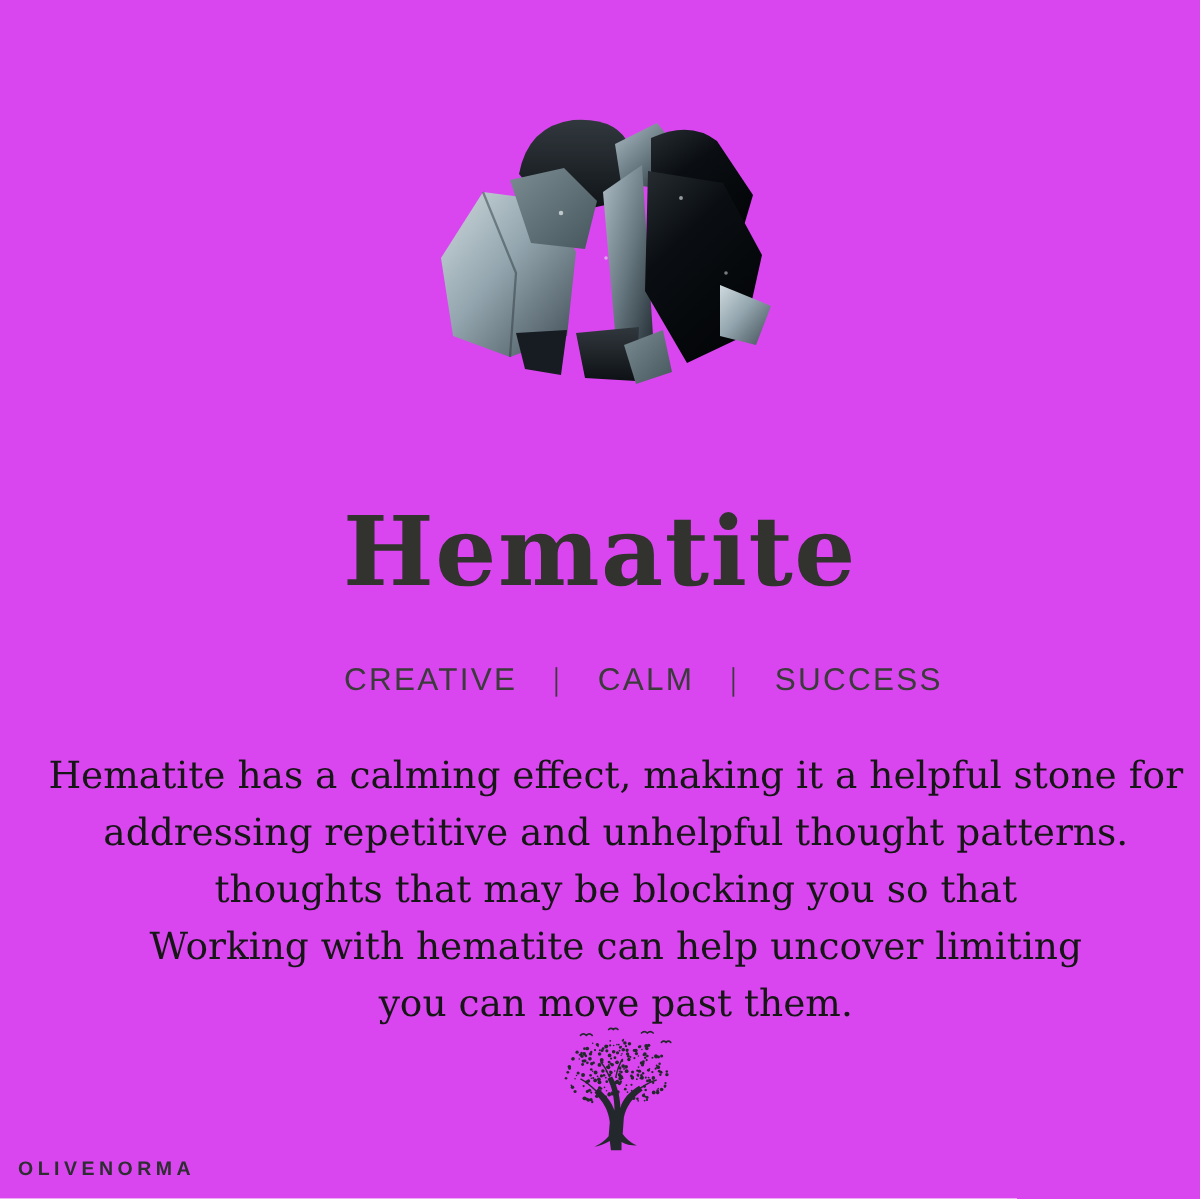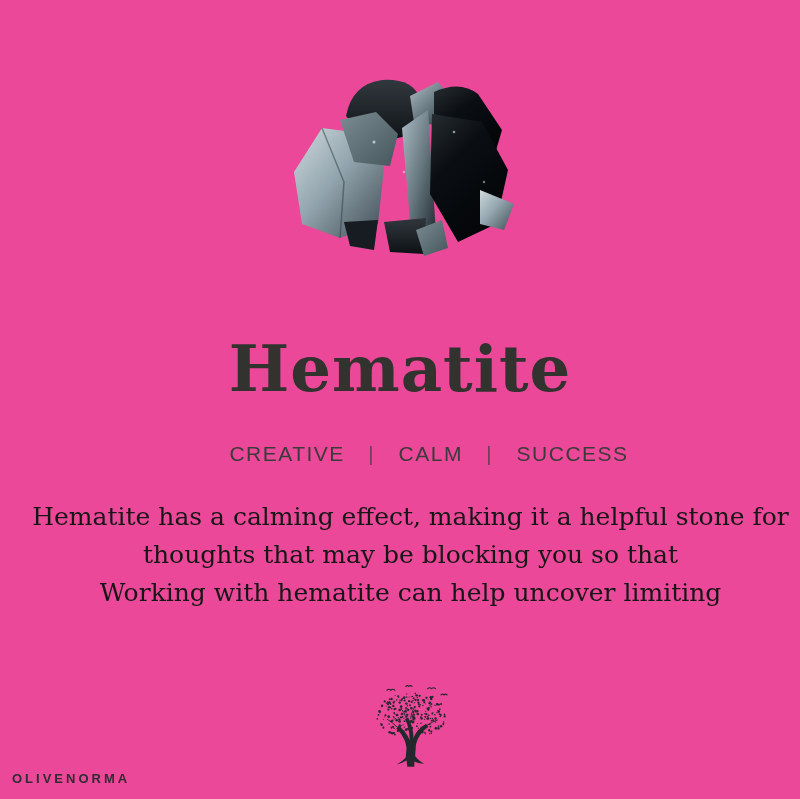--- a/index.html
+++ b/index.html
@@ -1,19 +1,19 @@
 <!DOCTYPE html>
 <html><head>
 <meta charset="utf-8">
 <style>
   html,body{margin:0;padding:0;background:#ffffff;}
   .card{
     position:relative;
     width:800px;height:799px;
-    background:#ec4899;
+    background:#d946ef;
     overflow:hidden;
     font-family:"Liberation Sans",sans-serif;
   }
   
   .crystal{
     position:absolute;top:72px;left:50%;
     width:232px;height:184px;margin:0 0 0 -116px;
   }
   .crystal svg{display:block;width:100%;height:100%;}
   
@@ -113,22 +113,24 @@
   <div class="keywords">
     <span>CREATIVE</span>
     <span class="sep">|</span>
     <span>CALM</span>
     <span class="sep">|</span>
     <span>SUCCESS</span>
   </div>
 
   <div class="desc">
     <div class="line">Hematite has a calming effect, making it a helpful stone for</div>
+    <div class="line">addressing repetitive and unhelpful thought patterns.</div>
     <div class="line">thoughts that may be blocking you so that</div>
     <div class="line">Working with hematite can help uncover limiting</div>
+    <div class="line">you can move past them.</div>
   </div>
 
   <footer class="brand">
     <svg viewBox="0 0 120 110" xmlns="http://www.w3.org/2000/svg" id="tree-logo">
 
       <g stroke="#23282c" stroke-width="1.4" fill="none" stroke-linecap="round">
         <path d="M28,8 q2.5,-2.5 5,0 q2.5,-2.5 5,0"></path>
         <path d="M52,3 q2,-2 4,0 q2,-2 4,0"></path>
         <path d="M80,6 q2.5,-2.5 5,0 q2.5,-2.5 5,0"></path>
         <path d="M97,14 q2,-2 4,0 q2,-2 4,0"></path>

